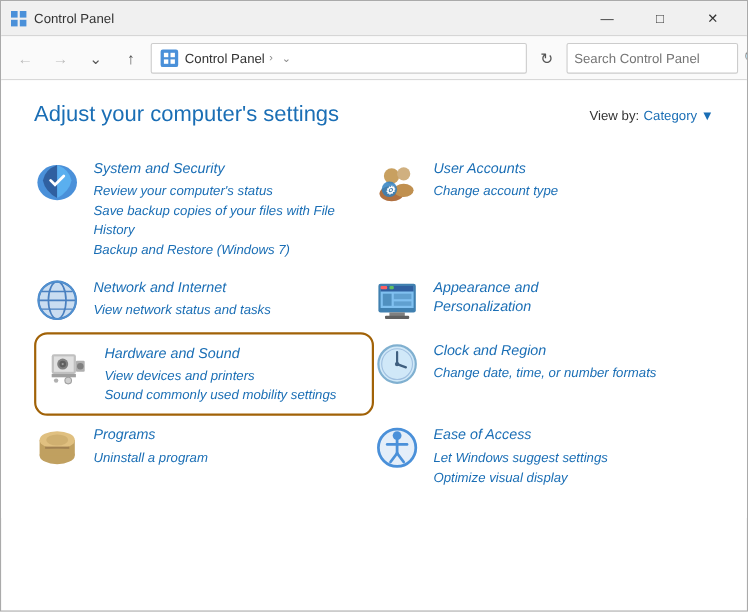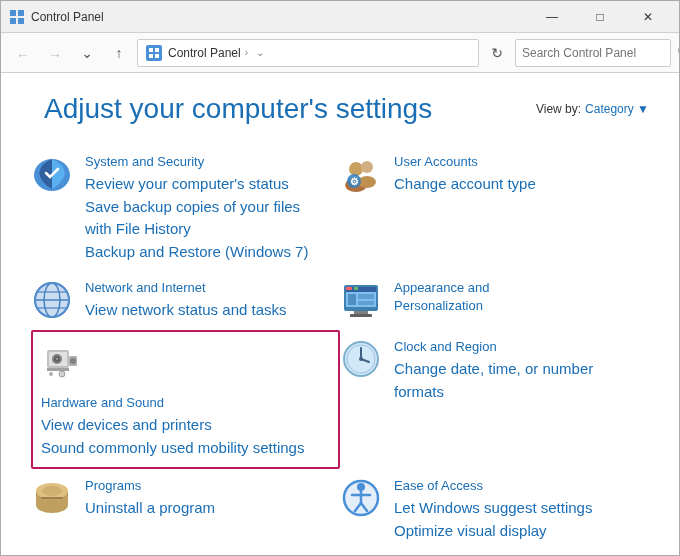--- a/index.html
+++ b/index.html
@@ -127,52 +127,51 @@
     }
 
     .page-header {
       display: flex;
       justify-content: space-between;
       align-items: center;
       margin-bottom: 20px;
     }
     .page-title {
       color: #1a6eb5;
-      font-size: 28px;
+      font-size: 20px;
       font-weight: 300;
-      margin-left: 13px;
     }
     .view-by {
       display: flex;
       align-items: center;
       gap: 4px;
       font-size: 12px;
       color: #333;
     }
     .view-by-label { color: #333; }
     .view-by-value { color: #1a6eb5; cursor: pointer; }
 
     
     .categories-grid {
       display: grid;
       grid-template-columns: 1fr 1fr;
       gap: 0;
+      font-style: italic;
     }
 
     .category-item {
       display: flex;
       align-items: flex-start;
       padding: 8px 10px 8px 0;
       gap: 12px;
     }
     .category-item.highlighted {
-      border: 2px solid #be185d;
+      border: 2px solid #a16207;
       padding: 8px;
-      border-radius: 2px;
-      flex-direction: column;
+      border-radius: 12px;
     }
     .category-icon {
       width: 42px;
       height: 42px;
       flex-shrink: 0;
       display: flex; align-items: center; justify-content: center;
     }
     .category-text {}
     .category-title {
       color: #1a6eb5;
@@ -180,21 +179,21 @@
       font-weight: 400;
       cursor: pointer;
       line-height: 1.4;
     }
     .category-links {
       margin-top: 2px;
     }
     .category-links a {
       display: block;
       color: #1a6eb5;
-      font-size: 15px;
+      font-size: 12px;
       text-decoration: none;
       line-height: 1.5;
       cursor: pointer;
     }
   </style>
 </head>
 <body>
 
 <div class="title-bar">
   <div class="title-bar-icon">

